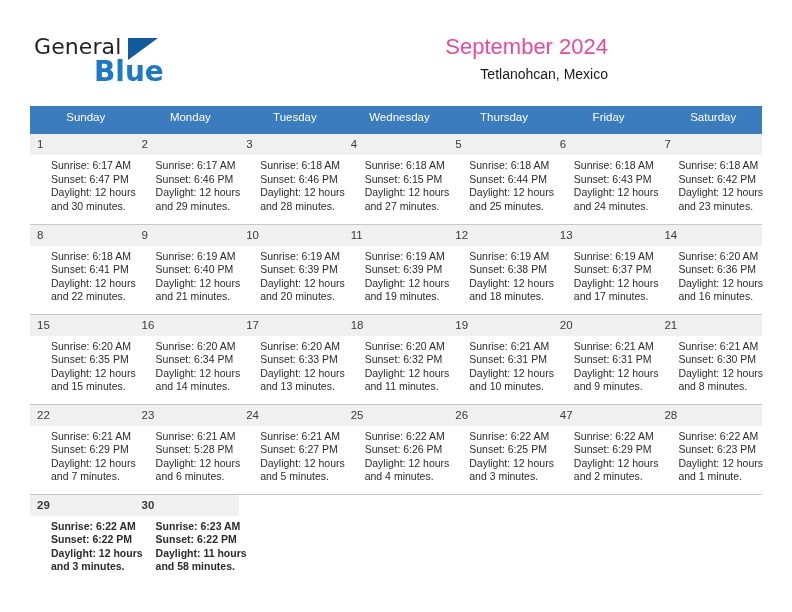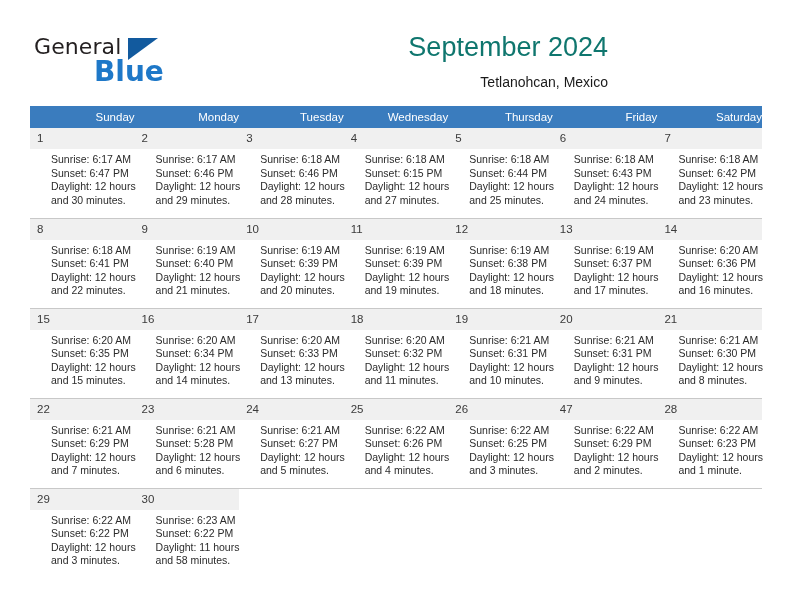--- a/index.html
+++ b/index.html
@@ -66,67 +66,68 @@
     border-bottom: 22px solid transparent;
   }
 
   .title-block {
     position: absolute;
     right: 2px;
     top: 0;
     text-align: right;
   }
   .cal-title {
-    font-size: 27px;
+    font-size: 22px;
     font-weight: 400;
-    color: #0f766e;
+    color: #ec4899;
     line-height: 34px;
     white-space: nowrap;
   }
   .cal-subtitle {
     font-size: 14px;
     font-weight: 400;
     color: #1a1a1a;
     line-height: 20px;
-    margin-top: 8px;
+    margin-top: 0;
     white-space: nowrap;
   }
 
   
   .calendar {
     position: absolute;
     left: 30px;
     top: 106px;
     width: 732px;
     border-collapse: collapse;
     table-layout: fixed;
   }
   .calendar th {
     background: #3a7cbe;
     color: #ffffff;
     font-size: 11.5px;
     font-weight: 400;
-    text-align: right;
-    padding: 5px 0 5px 7px;
+    text-align: center;
+    padding: 5px 0 11px 7px;
     height: 18px;
     box-sizing: border-box;
     border: none;
   }
   .calendar td {
     width: 104.57px;
     vertical-align: top;
     padding: 0;
     border: none;
     background: #ffffff;
   }
   .week-row {
     height: 90px;
   }
   .week-row.last {
     height: 88px;
+    font-weight: bold;
   }
   .cell-inner {
     position: relative;
     height: 100%;
     box-sizing: border-box;
   }
   .daynum {
     display: block;
     background: #f0f0f0;
     font-size: 11.5px;

